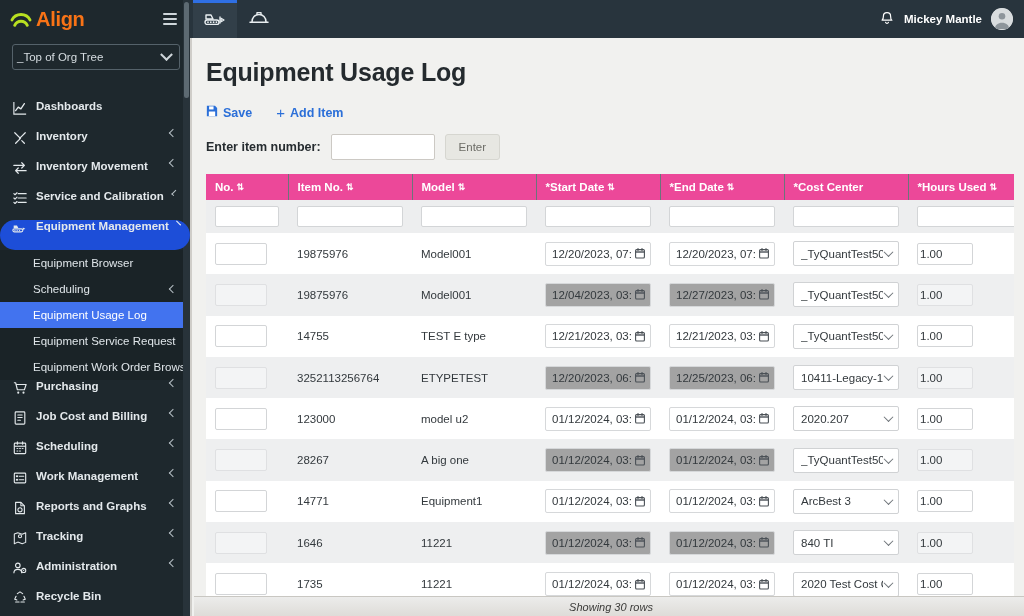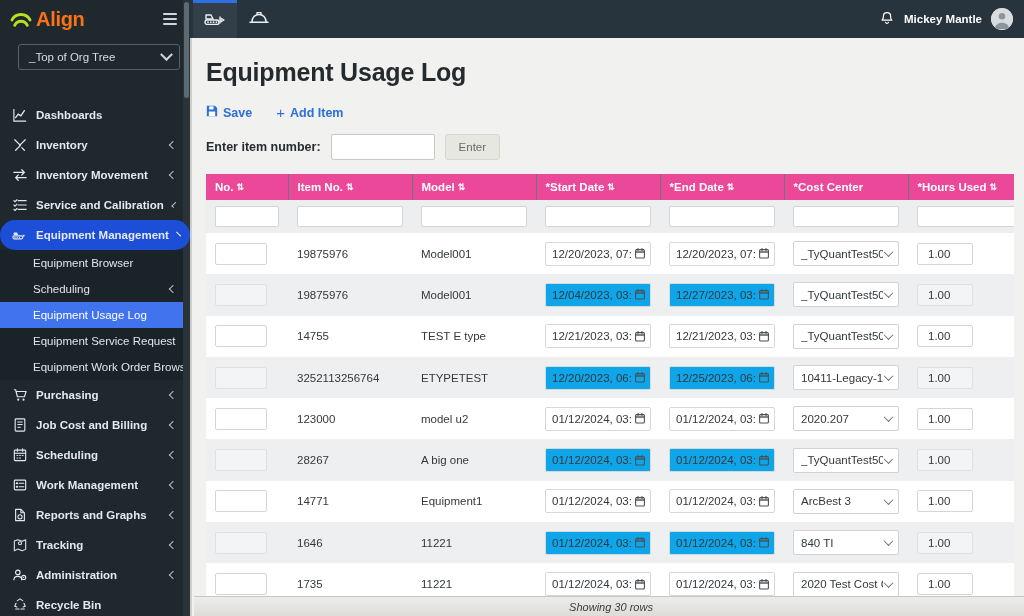--- a/index.html
+++ b/index.html
@@ -25,32 +25,32 @@
   .logo-wrap { display: flex; align-items: center; gap: 4px; }
   .logo-mark { width: 22px; height: 18px; display: block; }
   .logo-text {
     color: #f97316; font-size: 20px; font-weight: 600; letter-spacing: -0.3px;
     line-height: 1;
   }
   .hamburger { width: 14px; display: flex; flex-direction: column; gap: 3px; cursor: pointer; }
   .hamburger span { display: block; height: 2px; background: #cfd6da; border-radius: 1px; }
 
   .org-select {
-    margin: 6px 10px 0 18px; height: 26px;
+    margin: 6px 10px 0 12px; height: 26px;
     border: 1px solid #55626a; border-radius: 3px;
     background: #1e282d; color: #d6dde1; font-size: 11.5px;
     display: flex; align-items: center; justify-content: space-between;
-    padding: 0 8px 0 10px; cursor: pointer;
+    padding: 0 8px 0 4px; cursor: pointer;
   }
   .chev-dn { width: 9px; height: 9px; border-right: 2px solid #cfd6da; border-bottom: 2px solid #cfd6da;
              transform: rotate(45deg) translate(-2px,-2px); }
 
   .nav { margin-top: 30px; }
   .nav-item {
-    height: 30px; display: flex; align-items: center;
+    height: 30px; display: flex; align-items: flex-start;
     padding-left: 12px; padding-right: 12px;
     color: #e4e9ec; font-size: 11.5px; font-weight: bold;
     cursor: pointer; gap: 9px; position: relative;
   }
   .nav-item .ico { width: 15px; height: 15px; flex: 0 0 15px; display:flex; align-items:center; justify-content:center; }
   .nav-item .ico svg { display:block; }
   .nav-item .lbl { flex: 1; white-space: nowrap; }
   .caret-l { width: 6px; height: 6px; border-left: 1.6px solid #b7c0c6; border-bottom: 1.6px solid #b7c0c6;
              transform: rotate(45deg); margin-right: 2px; }
   .caret-d { width: 6px; height: 6px; border-left: 1.6px solid #e8eef1; border-bottom: 1.6px solid #e8eef1;
@@ -151,35 +151,35 @@
     width: 52px; height: 22px; border: 1px solid #d3d5d7; border-radius: 2px;
     background: #ffffff;
   }
   tr.even .cell-num-input { background: #f3f4f5; border-color: #dfe0e2; }
 
   .date-box {
     width: 100%; height: 24px; border: 1px solid #d6d8da; border-radius: 2px;
     background: #ffffff; display: flex; align-items: center; justify-content: space-between;
     padding: 0 5px 0 6px; font-size: 11.5px; color: #33393d; cursor: text;
   }
-  tr.even .date-box { background: #0ea5e9; }
+  tr.even .date-box { background: #a3a3a3; }
   .cal-ico { width: 10px; height: 11px; flex: 0 0 10px; }
 
   .sel-box {
     width: 100%; height: 25px; border: 1px solid #d0d2d4; border-radius: 2px;
     background: #ffffff; display: flex; align-items: center; justify-content: space-between;
     padding: 0 6px 0 7px; font-size: 11.5px; color: #33393d; cursor: pointer; overflow: hidden;
   }
   .sel-box .sv { white-space: nowrap; overflow: hidden; text-overflow: clip; }
   .sel-chev { width: 7px; height: 7px; border-right: 1.4px solid #6d7378; border-bottom: 1.4px solid #6d7378;
               transform: rotate(45deg) translate(-1px,-1px); flex: 0 0 7px; margin-left: 2px; }
 
   .hours-box {
     width: 56px; height: 22px; border: 1px solid #d3d5d7; border-radius: 2px;
-    background: #ffffff; display: flex; align-items: center; padding: 0 10px;
+    background: #ffffff; display: flex; align-items: center; padding: 0 2px;
     font-size: 11.5px; color: #33393d;
   }
   tr.even .hours-box { background: #f3f4f5; border-color: #dfe0e2; }
 
   .footer {
     position: absolute; left: 4px; bottom: 0; width: 100%; height: 20px;
     background: linear-gradient(#ececeb, #dedcd8);
     border-top: 1px solid #c9c7c2;
     display: flex; align-items: center; justify-content: center;
     font-size: 11px; color: #3a3a38; font-style: italic;

